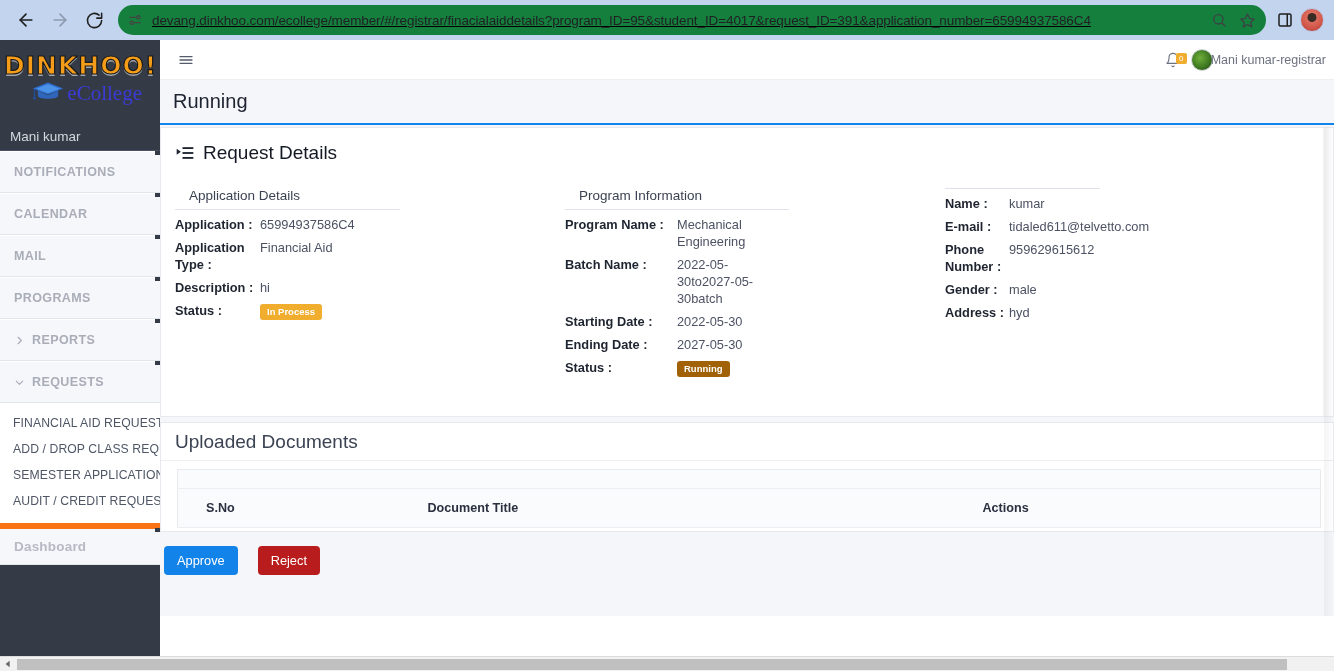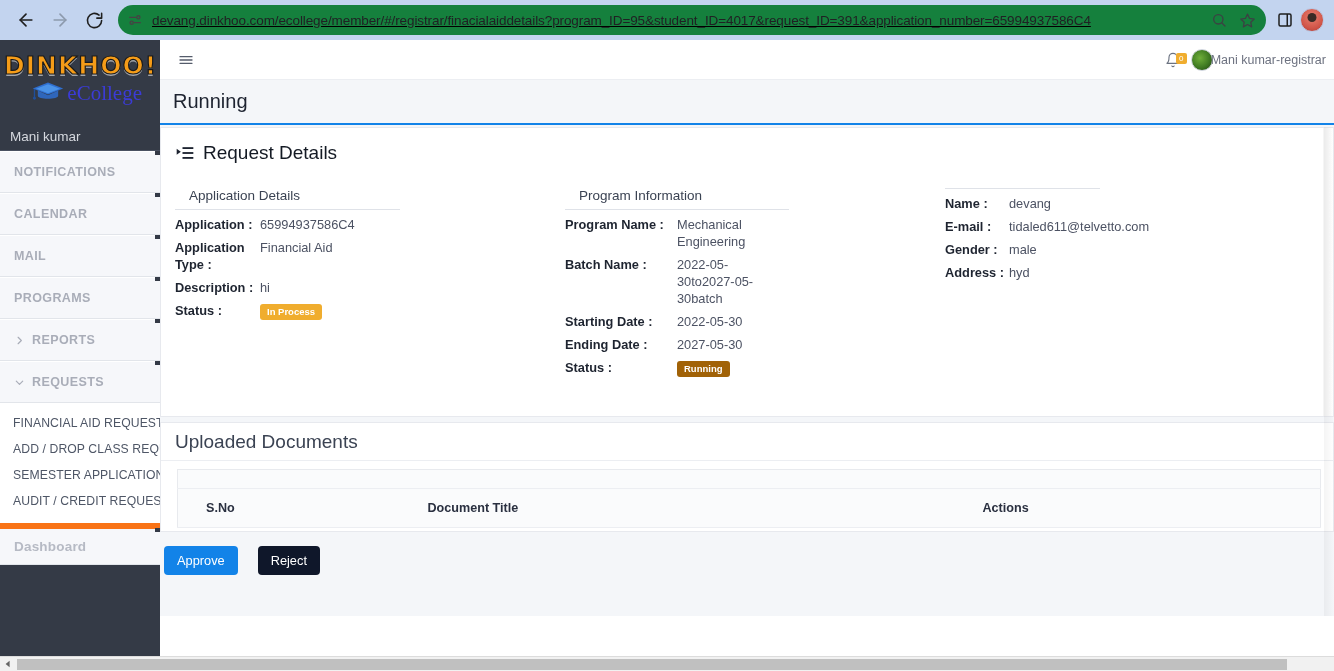--- a/index.html
+++ b/index.html
@@ -295,21 +295,21 @@
     padding: 14px 0 0 4px;
     display: flex; gap: 20px;
   }
   .btn {
     border: none; border-radius: 4px;
     color: #fff; font-size: 12.8px;
     padding: 7px 13px; cursor: pointer;
     font-family: "Liberation Sans", sans-serif;
   }
   .btn-approve { background: #1283e8; }
-  .btn-reject { background: #0f172a; }
+  .btn-reject { background: #b91c1c; }
 
   
   .hscroll {
     position: absolute; left: 0; bottom: 0;
     width: 1334px; height: 15px;
     background: #f1f1f1;
     border-top: 1px solid #dcdcdc;
     display: flex; align-items: center;
     z-index: 20;
   }
@@ -561,25 +561,29 @@
             <span class="v">
               <span class="badge badge-running">Running</span>
             </span>
           </div>
         </div>
 
         <div class="info-col col-c">
           <div class="col-rule"></div>
           <div class="kv">
             <span class="k">Name :</span>
-            <span class="v">devang</span>
+            <span class="v">kumar</span>
           </div>
           <div class="kv">
             <span class="k">E-mail :</span>
             <span class="v">tidaled611@telvetto.com</span>
+          </div>
+          <div class="kv">
+            <span class="k">Phone Number :</span>
+            <span class="v">959629615612</span>
           </div>
           <div class="kv">
             <span class="k">Gender :</span>
             <span class="v">male</span>
           </div>
           <div class="kv">
             <span class="k">Address :</span>
             <span class="v">hyd</span>
           </div>
         </div>

